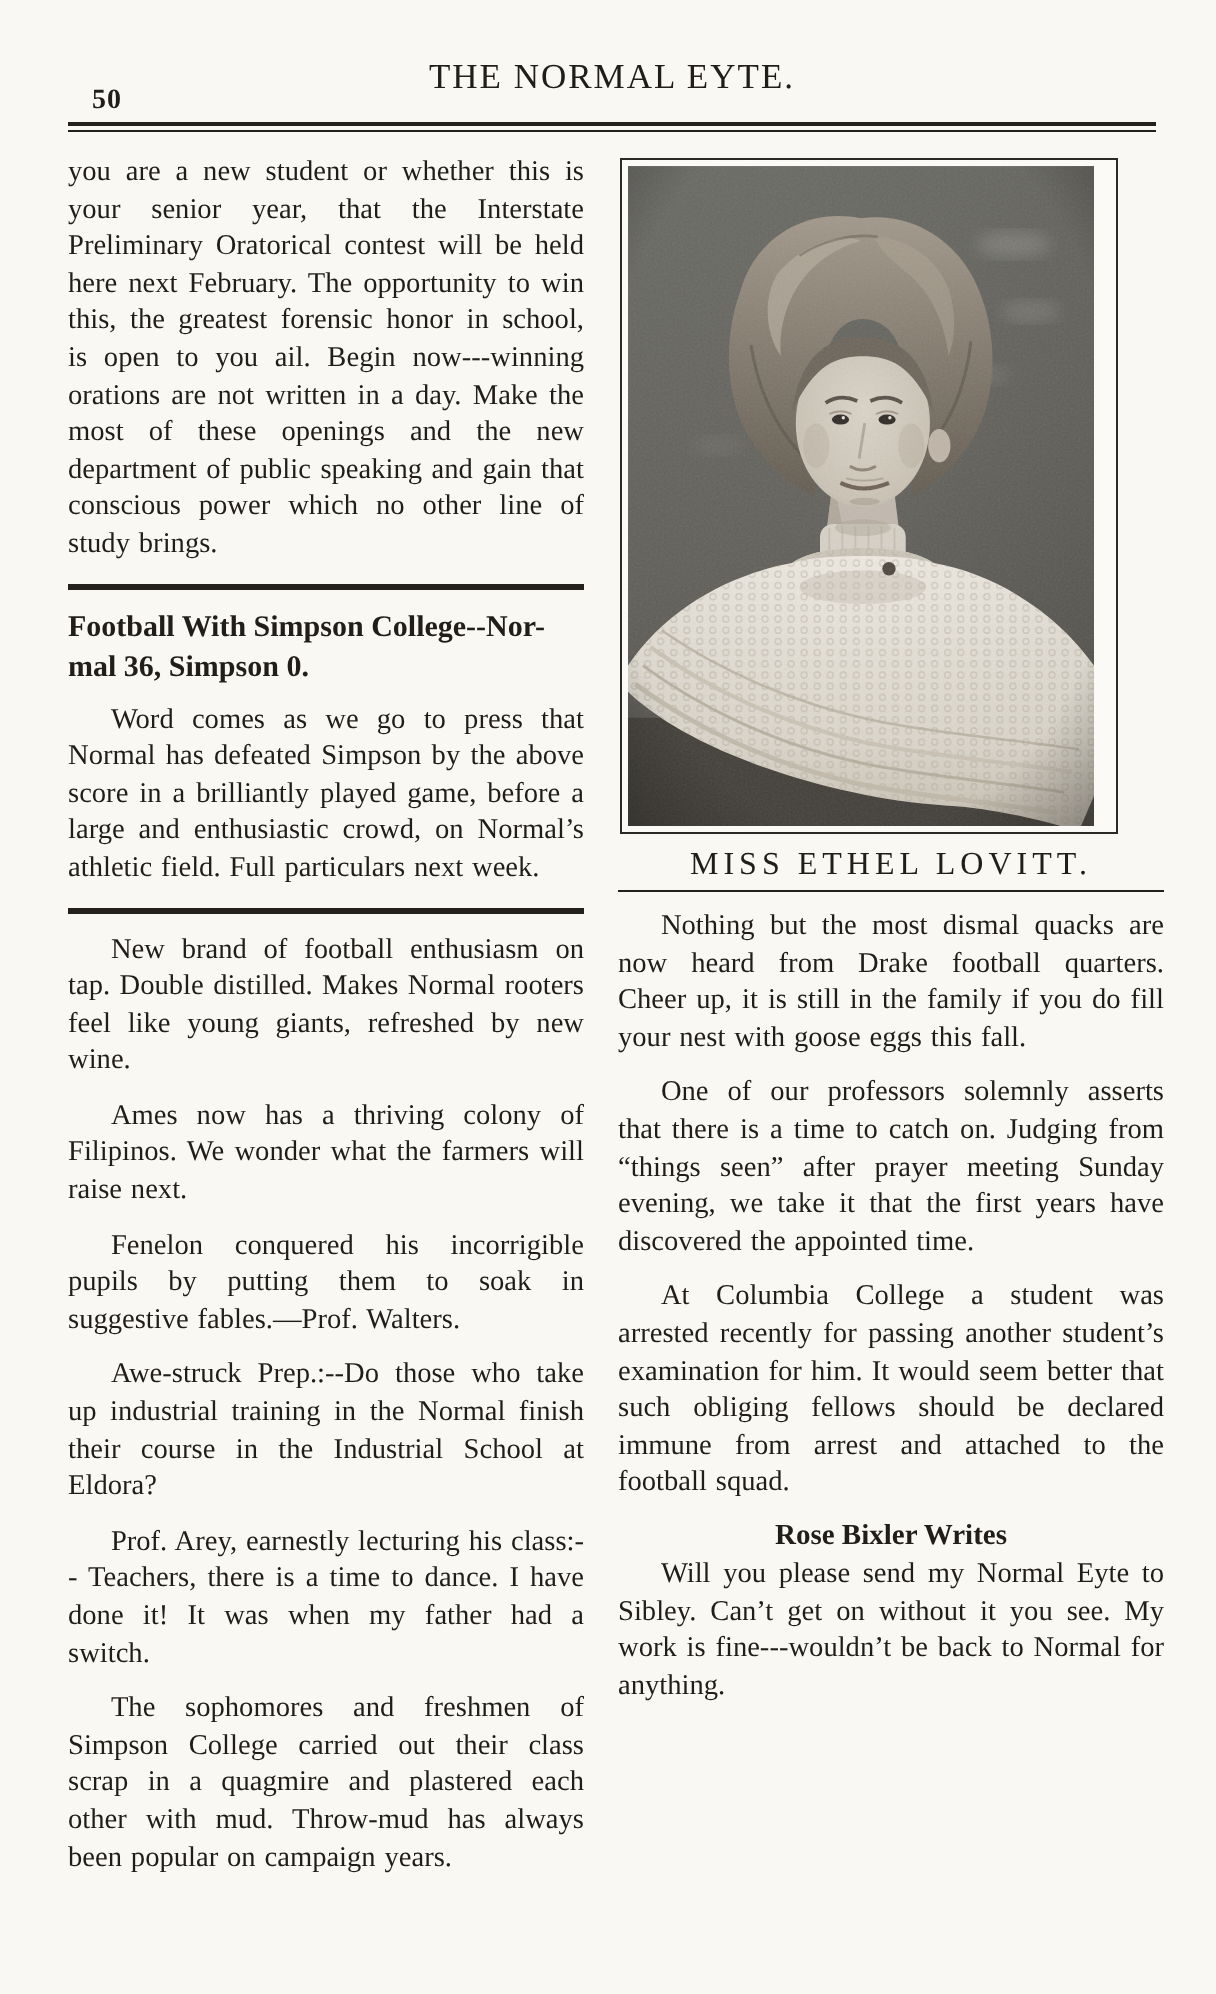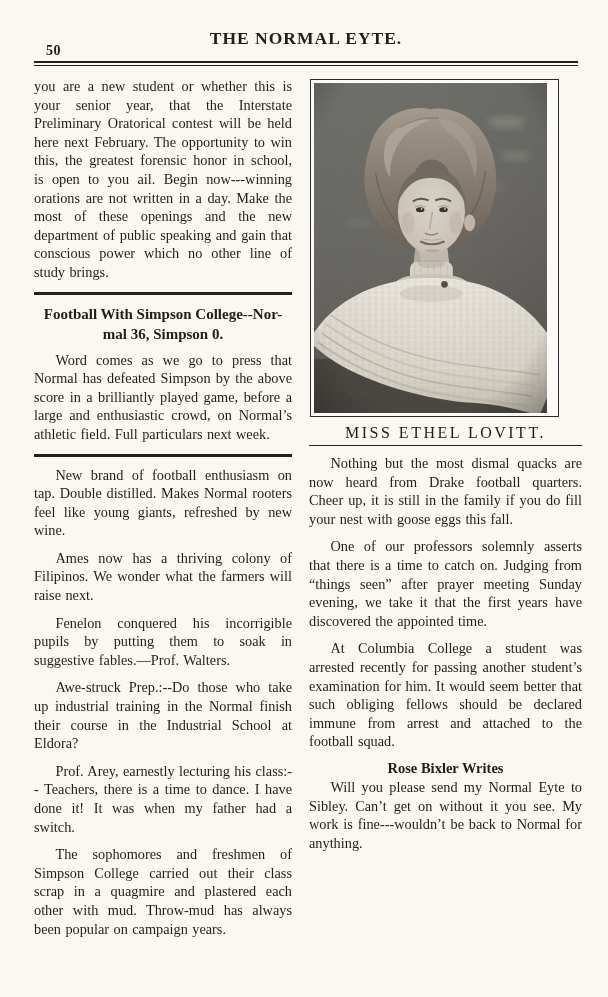--- a/index.html
+++ b/index.html
@@ -15,21 +15,21 @@
     padding:26px 30px 0 34px;
   }
   
   .masthead{position:relative;height:30px;}
   .page-num{
     position:absolute;left:12px;top:17px;
     font-weight:700;font-size:14px;letter-spacing:.5px;
   }
   .pub-title{
     margin:0;text-align:center;
-    font-size:17.5px;font-weight:700;letter-spacing:1px;
+    font-size:17.5px;font-weight:400;letter-spacing:1px;
     padding-top:2px;
   }
   .double-rule{
     height:2px;
     border-top:2.5px solid #24211d;
     border-bottom:1.2px solid #24211d;
     margin-top:5px;
   }
   
   .columns{display:flex;gap:17px;margin-top:11px;}
@@ -44,21 +44,21 @@
   }
   .para.no-indent{text-indent:0;}
   .rule{
     height:0;border-top:3px solid #24211d;
     margin:10px 0 9px 0;
   }
   .rule.thin{border-top-width:1.5px;margin:3px 0 8px 0;}
   .headline{
     margin:4px 0 6px 0;
     font-size:15px;line-height:20.5px;font-weight:700;
-    text-align:center;
+    text-align:left;
   }
   .headline .hl-line{display:block;}
   
   .photo-frame{
     margin:2px auto 7px 1px;
     width:241px;
     border:1.2px solid #2c2a26;
     background:#fbfaf6;
     padding:3px;
     line-height:0;

